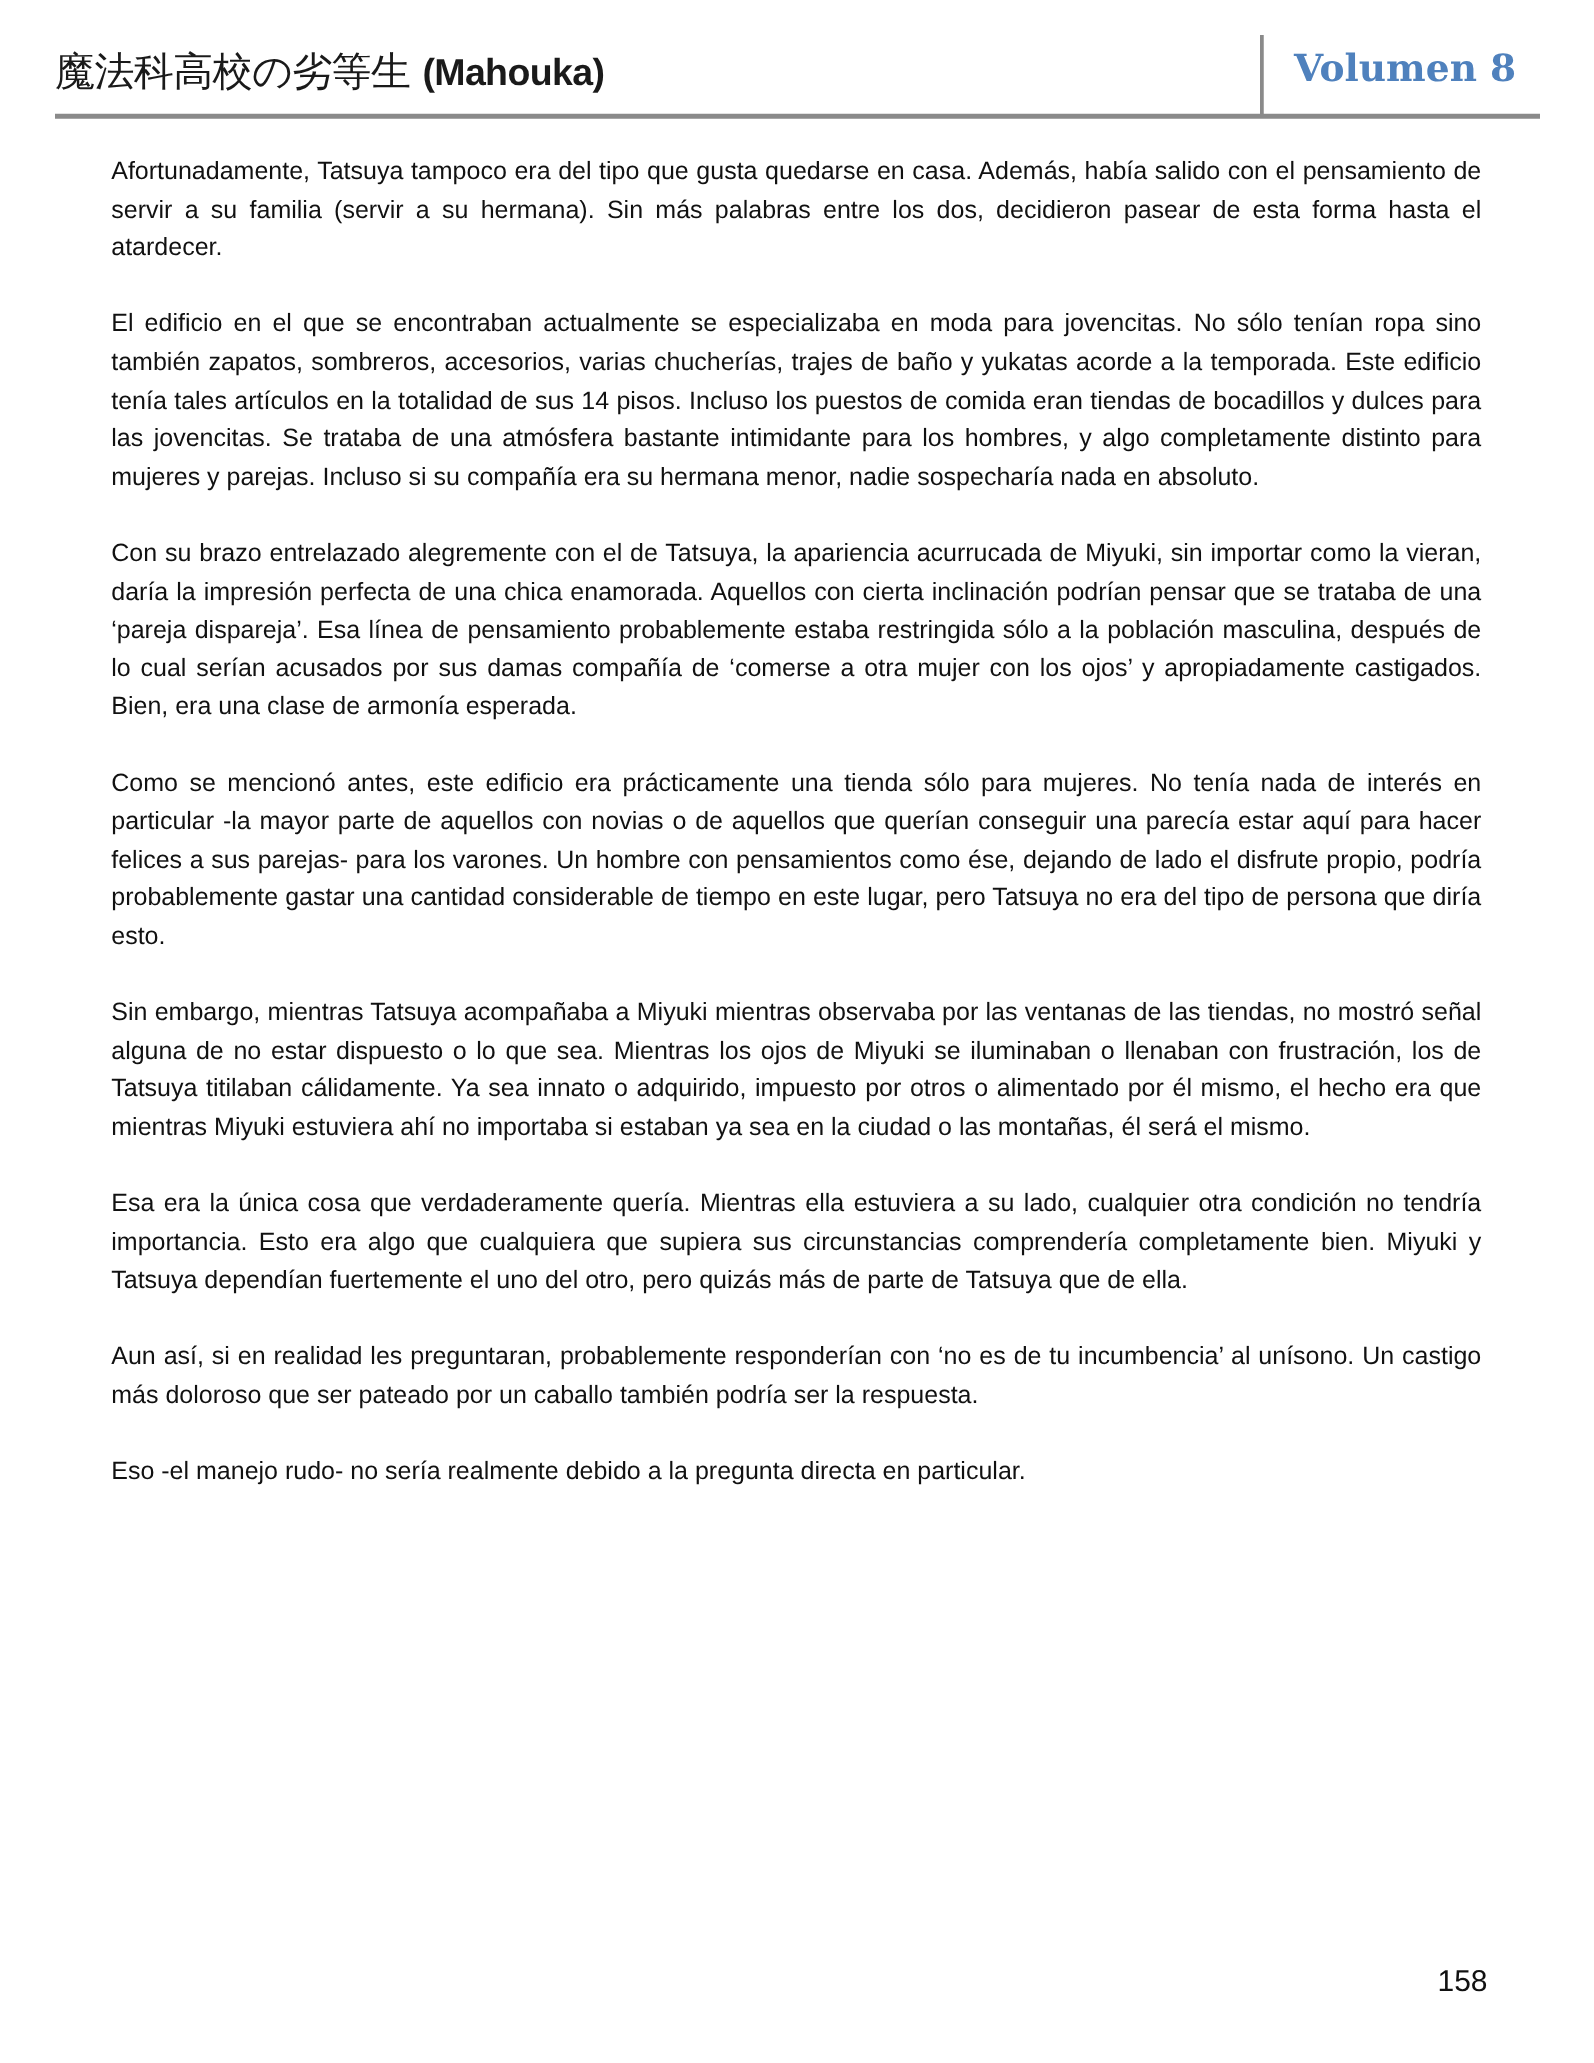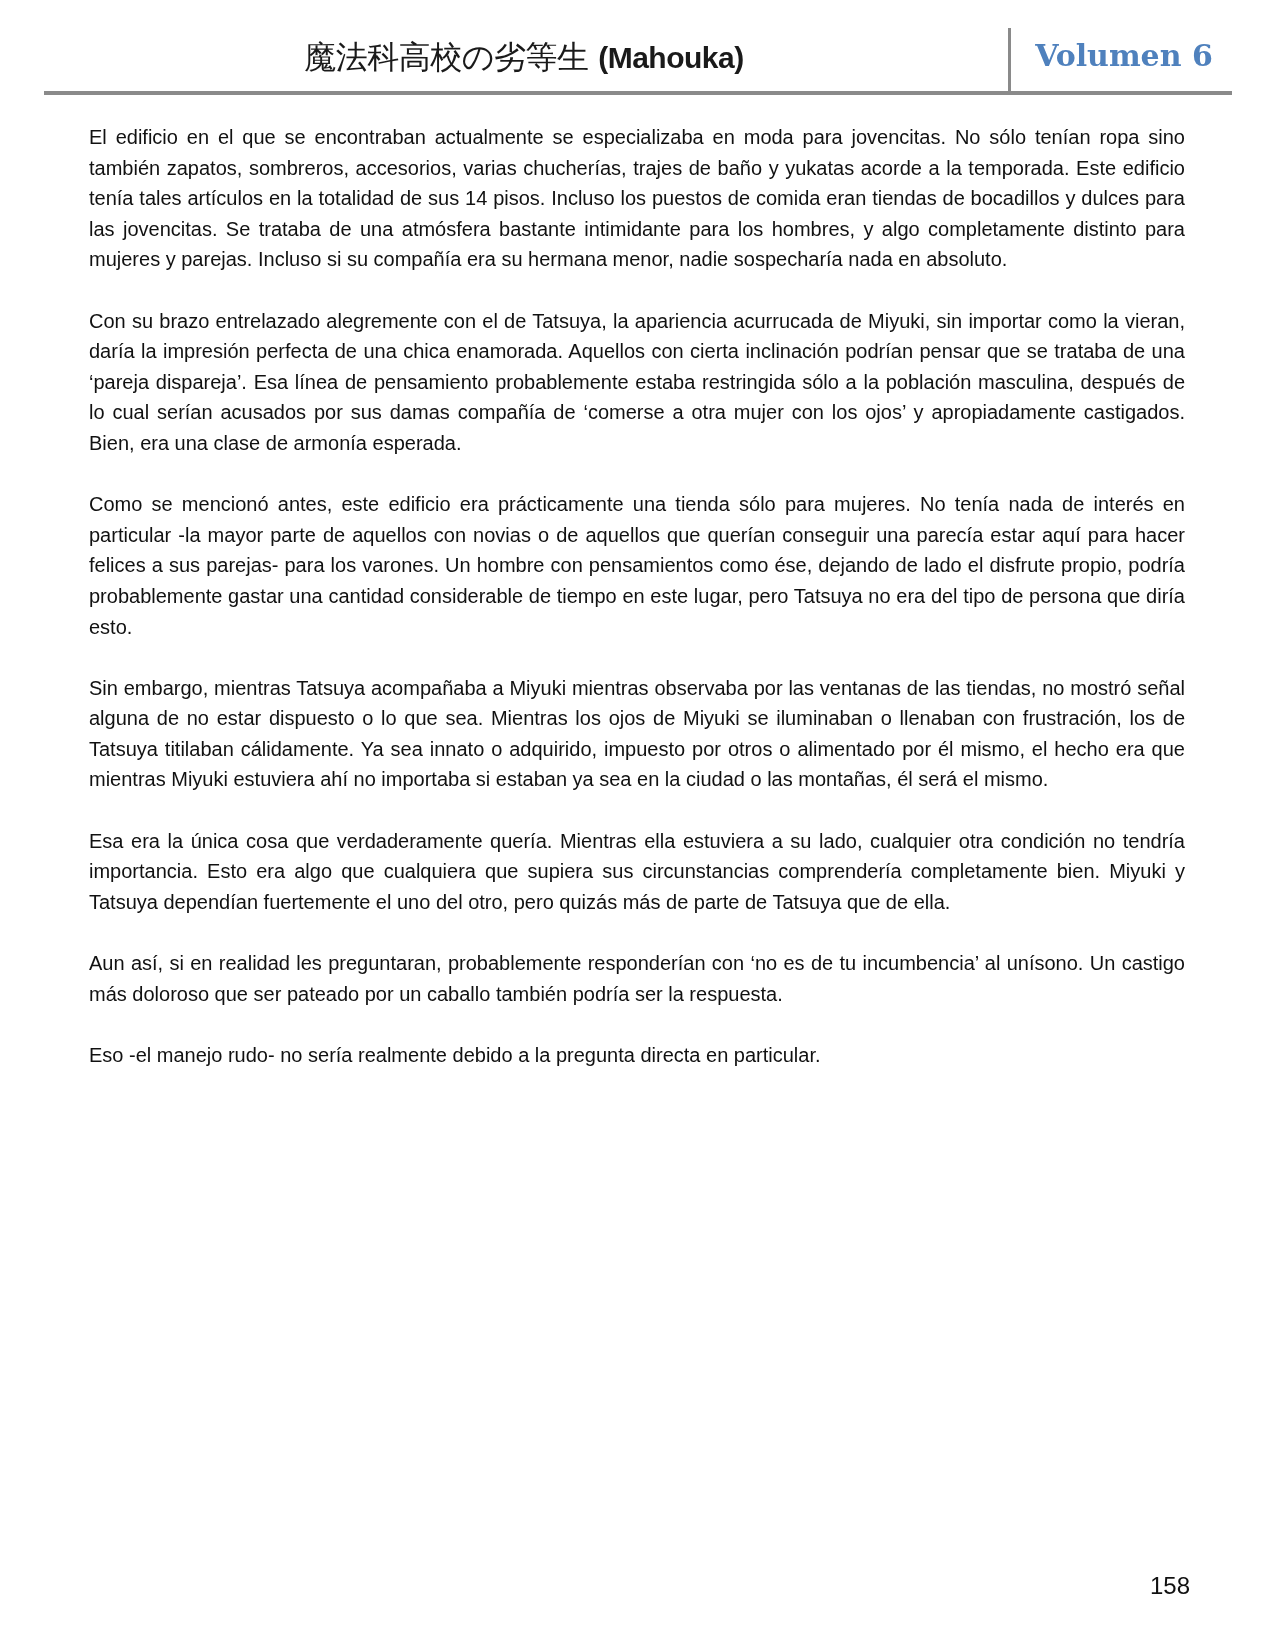--- a/index.html
+++ b/index.html
@@ -1,20 +1,20 @@
 <!DOCTYPE html>
 <html><head>
   <meta charset="utf-8">
   <style>
     html, body { margin: 0; padding: 0; background: #ffffff; }
     body { width: 1275px; height: 1650px; position: relative; overflow: hidden; }
     .page { position: absolute; left: 0; top: 0; width: 1275px; height: 1650px; background: #fff; }
     .header { position: absolute; left: 44px; top: 28px; width: 1186px; height: 66px; }
     .header-title {
-      position: absolute; left: 0; width: 960px; top: 8px; text-align: center;
+      position: absolute; left: 0; width: 960px; top: 8px; text-align: left;
       font-family: "DejaVu Sans", sans-serif; font-size: 32px; color: #1a1a1a;
       letter-spacing: -0.5px;
     }
     .header-title .latin { font-family: "Liberation Sans", sans-serif; font-weight: bold; font-size: 30px; }
     .header-sep {
       position: absolute; left: 964px; top: 0; width: 3px; height: 64px; background: #8a8a8a;
     }
     .header-volume {
       position: absolute; left: 975px; top: 10px; width: 210px; text-align: center;
       font-family: "DejaVu Serif", serif; font-weight: bold; font-size: 30px; color: #4f81bd;
@@ -36,25 +36,26 @@
 </head>
 <body>
 
 <div class="page">
   <div class="header">
     <div class="header-title">
       <span>魔法科高校の劣等生</span>
       <span class="latin">(Mahouka)</span>
     </div>
     <div class="header-sep"></div>
-    <div class="header-volume">Volumen 6</div>
+    <div class="header-volume">Volumen 8</div>
   </div>
   <div class="header-rule"></div>
 
   <div class="body-text">
+    <p>Afortunadamente, Tatsuya tampoco era del tipo que gusta quedarse en casa. Además, había salido con el pensamiento de servir a su familia (servir a su hermana). Sin más palabras entre los dos, decidieron pasear de esta forma hasta el atardecer.</p>
     <p>El edificio en el que se encontraban actualmente se especializaba en moda para jovencitas. No sólo tenían ropa sino también zapatos, sombreros, accesorios, varias chucherías, trajes de baño y yukatas acorde a la temporada. Este edificio tenía tales artículos en la totalidad de sus 14 pisos. Incluso los puestos de comida eran tiendas de bocadillos y dulces para las jovencitas. Se trataba de una atmósfera bastante intimidante para los hombres, y algo completamente distinto para mujeres y parejas. Incluso si su compañía era su hermana menor, nadie sospecharía nada en absoluto.</p>
     <p>Con su brazo entrelazado alegremente con el de Tatsuya, la apariencia acurrucada de Miyuki, sin importar como la vieran, daría la impresión perfecta de una chica enamorada. Aquellos con cierta inclinación podrían pensar que se trataba de una ‘pareja dispareja’. Esa línea de pensamiento probablemente estaba restringida sólo a la población masculina, después de lo cual serían acusados por sus damas compañía de ‘comerse a otra mujer con los ojos’ y apropiadamente castigados. Bien, era una clase de armonía esperada.</p>
     <p>Como se mencionó antes, este edificio era prácticamente una tienda sólo para mujeres. No tenía nada de interés en particular -la mayor parte de aquellos con novias o de aquellos que querían conseguir una parecía estar aquí para hacer felices a sus parejas- para los varones. Un hombre con pensamientos como ése, dejando de lado el disfrute propio, podría probablemente gastar una cantidad considerable de tiempo en este lugar, pero Tatsuya no era del tipo de persona que diría esto.</p>
     <p>Sin embargo, mientras Tatsuya acompañaba a Miyuki mientras observaba por las ventanas de las tiendas, no mostró señal alguna de no estar dispuesto o lo que sea. Mientras los ojos de Miyuki se iluminaban o llenaban con frustración, los de Tatsuya titilaban cálidamente. Ya sea innato o adquirido, impuesto por otros o alimentado por él mismo, el hecho era que mientras Miyuki estuviera ahí no importaba si estaban ya sea en la ciudad o las montañas, él será el mismo.</p>
     <p>Esa era la única cosa que verdaderamente quería. Mientras ella estuviera a su lado, cualquier otra condición no tendría importancia. Esto era algo que cualquiera que supiera sus circunstancias comprendería completamente bien. Miyuki y Tatsuya dependían fuertemente el uno del otro, pero quizás más de parte de Tatsuya que de ella.</p>
     <p>Aun así, si en realidad les preguntaran, probablemente responderían con ‘no es de tu incumbencia’ al unísono. Un castigo más doloroso que ser pateado por un caballo también podría ser la respuesta.</p>
     <p>Eso -el manejo rudo- no sería realmente debido a la pregunta directa en particular.</p>
   </div>
 
   <div class="page-number">158</div>

